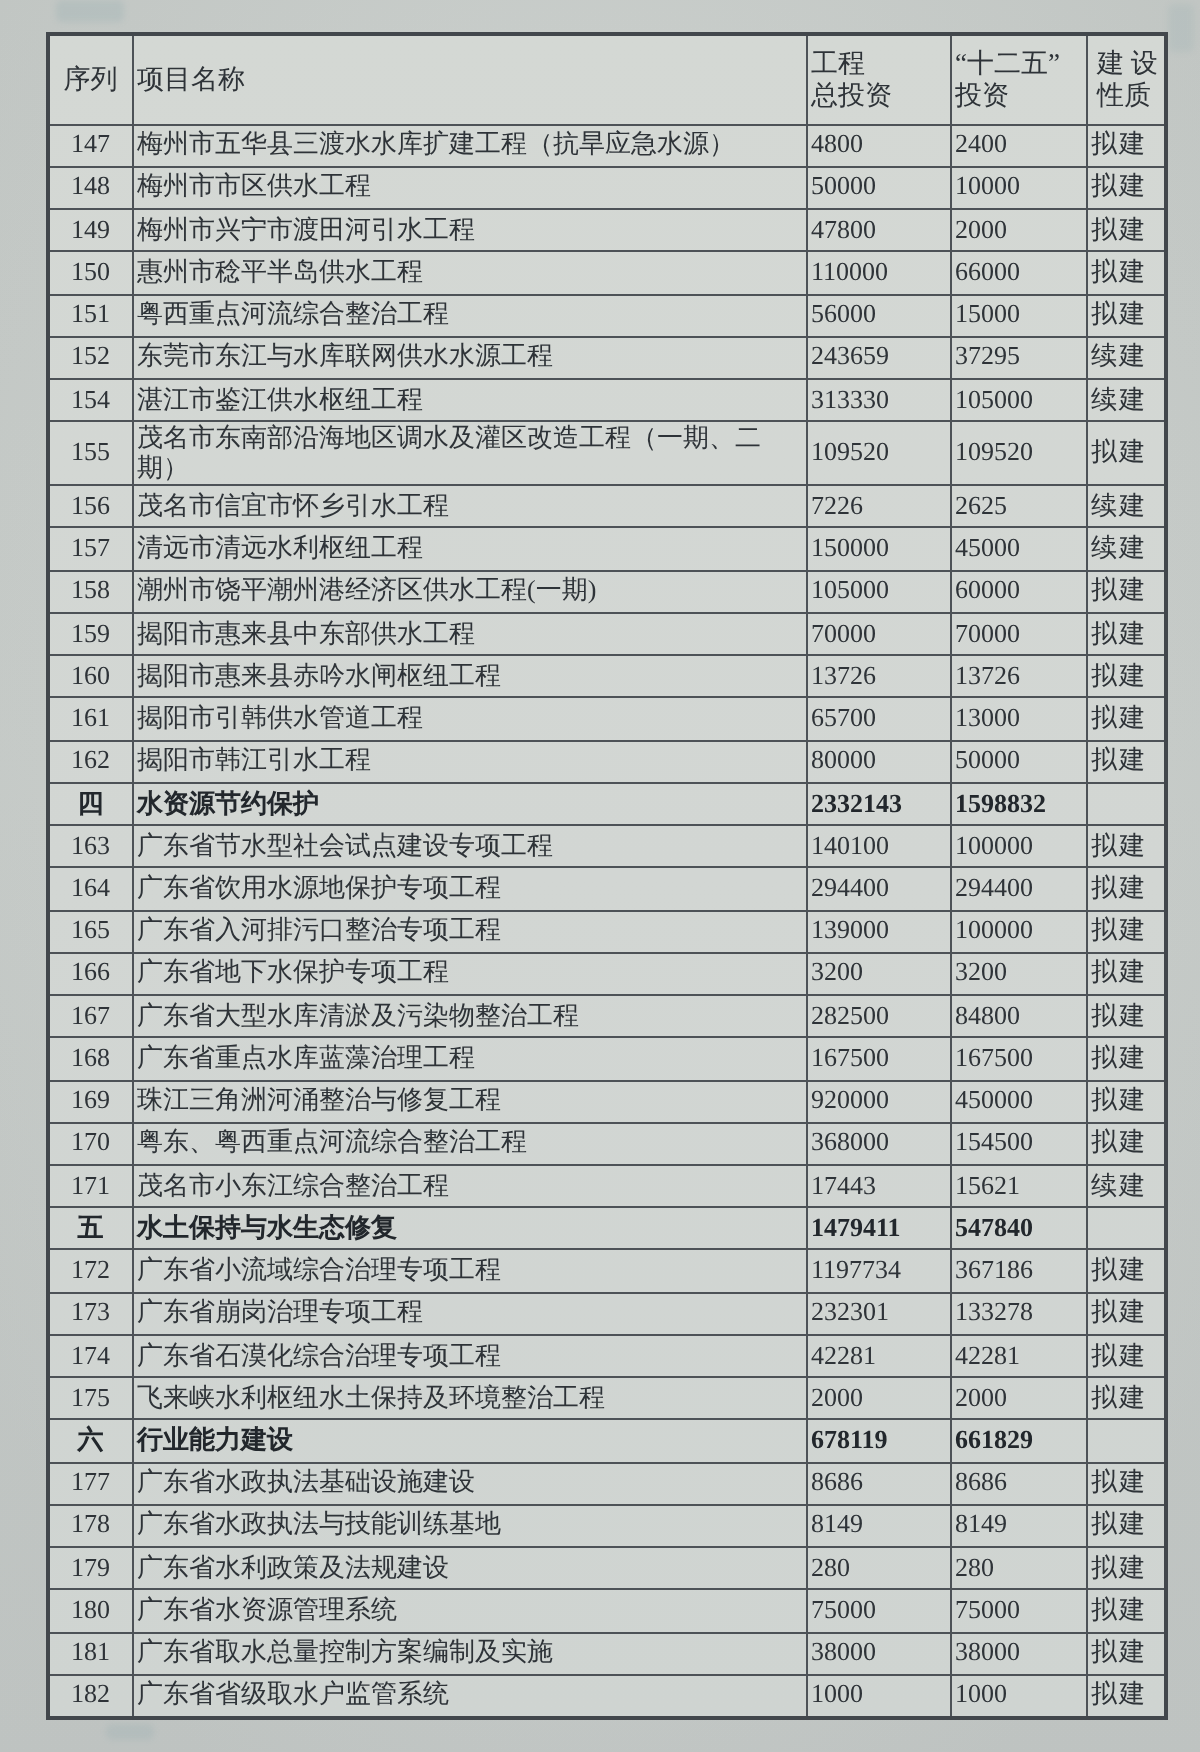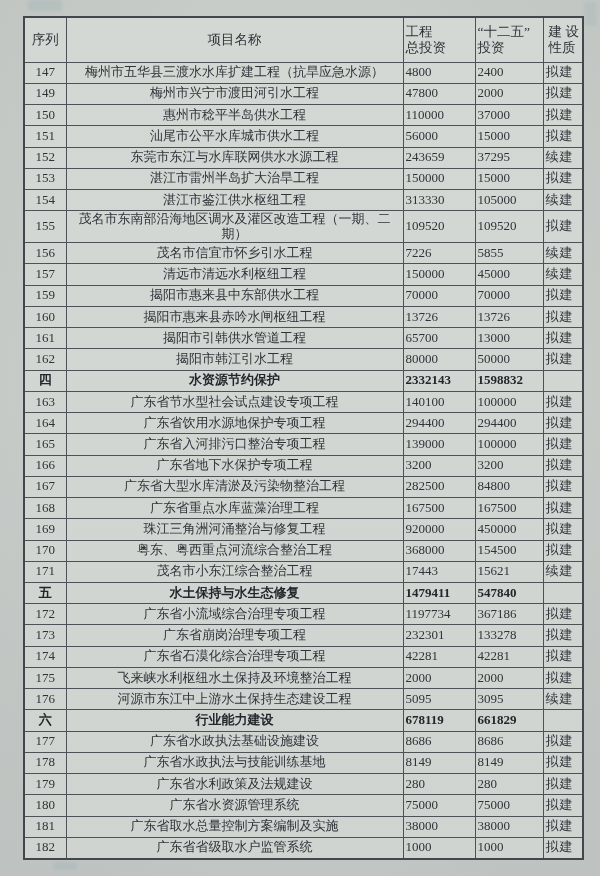--- a/index.html
+++ b/index.html
@@ -32,21 +32,21 @@
     color: #2e3338;
     font-size: 13px;
     line-height: 1.15;
     padding: 0 2px;
     overflow: hidden;
     vertical-align: middle;
   }
   table.doc-table { border: 2px solid #42474c; padding-left: 44px; }
   tr.header-row td { height: 42px; font-size: 13.5px; }
   td.c-seq  { text-align: center; }
-  td.c-name { text-align: center; padding-left: 6px; }
+  td.c-name { text-align: left; padding-left: 6px; }
   td.c-num  { text-align: left; padding-left: 7px; font-family: "Liberation Serif", "DejaVu Serif", serif; }
   td.c-nat  { letter-spacing: 1px; }
   .hdr-two  { white-space: pre-line; }
   tr.data-row { height: 20.5px; margin-top: 26px; }
   tr.section-row td { font-weight: bold; color: #22272c; }
   
   .smudge {
     position: absolute;
     pointer-events: none;
     opacity: 0.35;
@@ -94,81 +94,88 @@
 性质</td>
       </tr>
     <tr class="data-row">
       <td class="c-seq">147</td>
       <td class="c-name">梅州市五华县三渡水水库扩建工程（抗旱应急水源）</td>
       <td class="c-num">4800</td>
       <td class="c-num">2400</td>
       <td class="c-nat">拟建</td>
     </tr>
         <tr class="data-row">
+      <td class="c-seq">148</td>
+      <td class="c-name">梅州市市区供水工程</td>
+      <td class="c-num">50000</td>
+      <td class="c-num">10000</td>
+      <td class="c-nat">拟建</td>
+    </tr>
+        <tr class="data-row">
       <td class="c-seq">149</td>
       <td class="c-name">梅州市兴宁市渡田河引水工程</td>
       <td class="c-num">47800</td>
       <td class="c-num">2000</td>
       <td class="c-nat">拟建</td>
     </tr>
         <tr class="data-row">
       <td class="c-seq">150</td>
       <td class="c-name">惠州市稔平半岛供水工程</td>
       <td class="c-num">110000</td>
-      <td class="c-num">37000</td>
+      <td class="c-num">66000</td>
       <td class="c-nat">拟建</td>
     </tr>
         <tr class="data-row">
       <td class="c-seq">151</td>
-      <td class="c-name">汕尾市公平水库城市供水工程</td>
+      <td class="c-name">粤西重点河流综合整治工程</td>
       <td class="c-num">56000</td>
       <td class="c-num">15000</td>
       <td class="c-nat">拟建</td>
     </tr>
         <tr class="data-row">
       <td class="c-seq">152</td>
       <td class="c-name">东莞市东江与水库联网供水水源工程</td>
       <td class="c-num">243659</td>
       <td class="c-num">37295</td>
       <td class="c-nat">续建</td>
     </tr>
         <tr class="data-row">
-      <td class="c-seq">153</td>
-      <td class="c-name">湛江市雷州半岛扩大治旱工程</td>
-      <td class="c-num">150000</td>
-      <td class="c-num">15000</td>
-      <td class="c-nat">拟建</td>
-    </tr>
-        <tr class="data-row">
       <td class="c-seq">154</td>
       <td class="c-name">湛江市鉴江供水枢纽工程</td>
       <td class="c-num">313330</td>
       <td class="c-num">105000</td>
       <td class="c-nat">续建</td>
     </tr>
         <tr class="data-row">
       <td class="c-seq">155</td>
       <td class="c-name">茂名市东南部沿海地区调水及灌区改造工程（一期、二期）</td>
       <td class="c-num">109520</td>
       <td class="c-num">109520</td>
       <td class="c-nat">拟建</td>
     </tr>
         <tr class="data-row">
       <td class="c-seq">156</td>
       <td class="c-name">茂名市信宜市怀乡引水工程</td>
       <td class="c-num">7226</td>
-      <td class="c-num">5855</td>
+      <td class="c-num">2625</td>
       <td class="c-nat">续建</td>
     </tr>
         <tr class="data-row">
       <td class="c-seq">157</td>
       <td class="c-name">清远市清远水利枢纽工程</td>
       <td class="c-num">150000</td>
       <td class="c-num">45000</td>
       <td class="c-nat">续建</td>
+    </tr>
+        <tr class="data-row">
+      <td class="c-seq">158</td>
+      <td class="c-name">潮州市饶平潮州港经济区供水工程(一期)</td>
+      <td class="c-num">105000</td>
+      <td class="c-num">60000</td>
+      <td class="c-nat">拟建</td>
     </tr>
         <tr class="data-row">
       <td class="c-seq">159</td>
       <td class="c-name">揭阳市惠来县中东部供水工程</td>
       <td class="c-num">70000</td>
       <td class="c-num">70000</td>
       <td class="c-nat">拟建</td>
     </tr>
         <tr class="data-row">
       <td class="c-seq">160</td>
@@ -289,27 +296,20 @@
       <td class="c-num">42281</td>
       <td class="c-nat">拟建</td>
     </tr>
         <tr class="data-row">
       <td class="c-seq">175</td>
       <td class="c-name">飞来峡水利枢纽水土保持及环境整治工程</td>
       <td class="c-num">2000</td>
       <td class="c-num">2000</td>
       <td class="c-nat">拟建</td>
     </tr>
-        <tr class="data-row">
-      <td class="c-seq">176</td>
-      <td class="c-name">河源市东江中上游水土保持生态建设工程</td>
-      <td class="c-num">5095</td>
-      <td class="c-num">3095</td>
-      <td class="c-nat">续建</td>
-    </tr>
         <tr class="data-row section-row">
       <td class="c-seq">六</td>
       <td class="c-name">行业能力建设</td>
       <td class="c-num">678119</td>
       <td class="c-num">661829</td>
       <td class="c-nat"></td>
     </tr>
         <tr class="data-row">
       <td class="c-seq">177</td>
       <td class="c-name">广东省水政执法基础设施建设</td>

